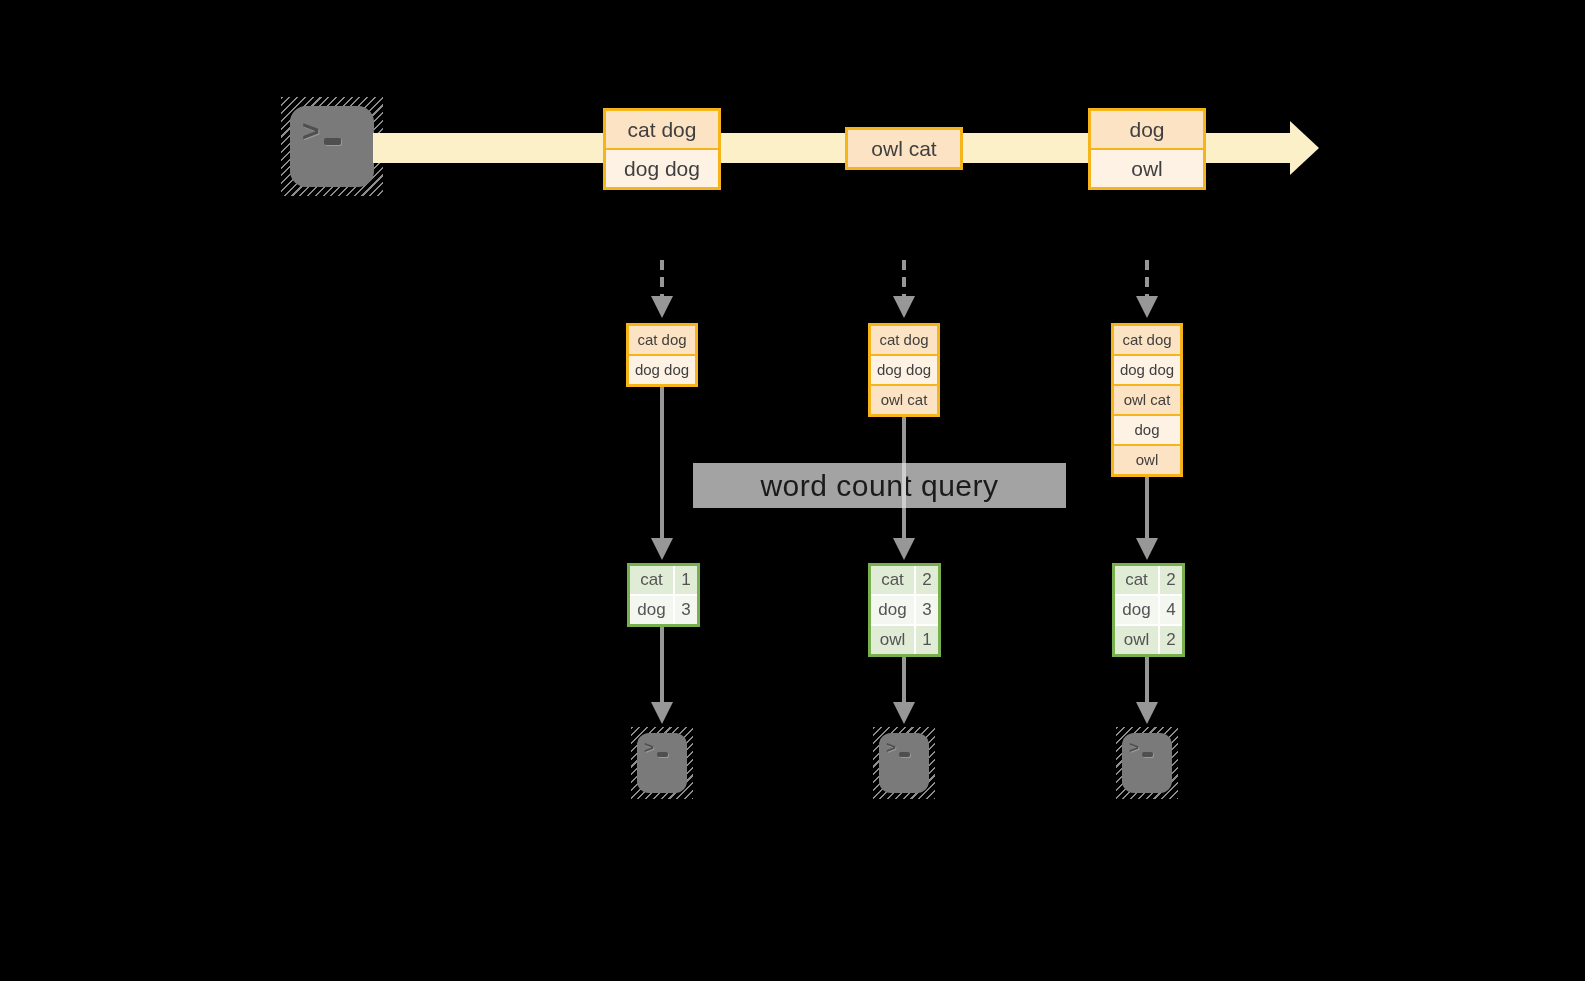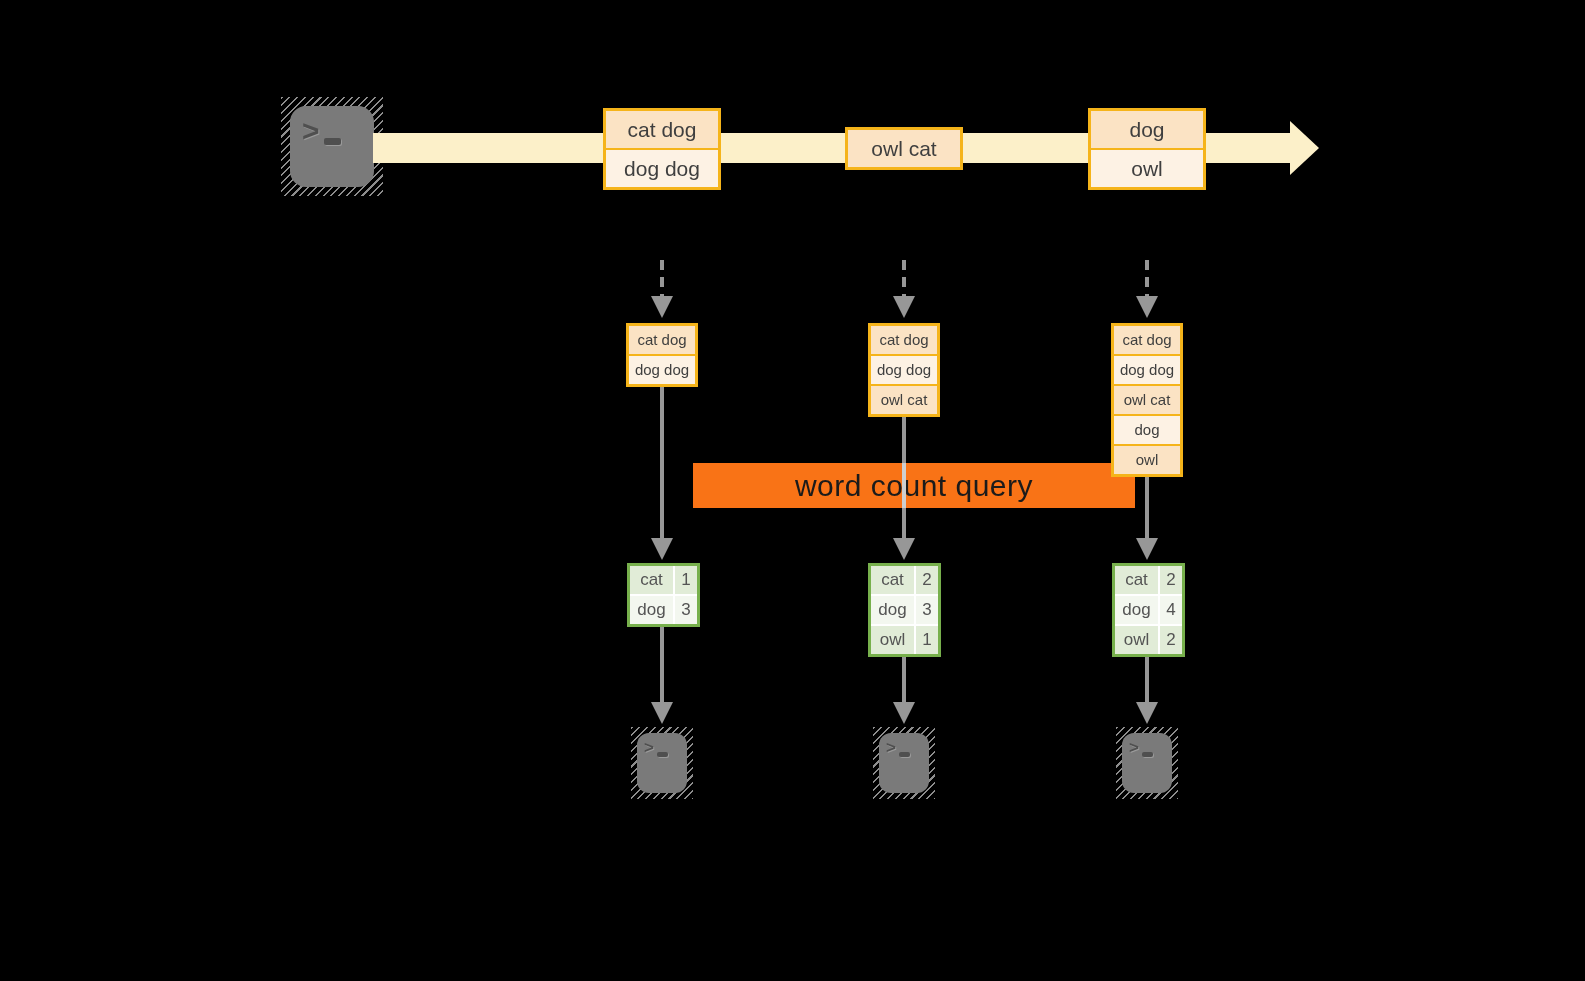--- a/index.html
+++ b/index.html
@@ -43,21 +43,21 @@
   .input-table .row + .row{border-top:2px solid #f5b41a;}
 
   
   .vline{width:4px;background:#979797;z-index:1;}
   .vdash{width:4px;z-index:1;
     background:repeating-linear-gradient(to bottom,#979797 0 10px,rgba(0,0,0,0) 10px 17px);}
   .ahead{width:0;height:0;border-left:11px solid transparent;
     border-right:11px solid transparent;border-top:22px solid #979797;z-index:1;}
 
   
-  .query-box{background:#f97316;width:442px;height:45px;z-index:5;
+  .query-box{background:#a3a3a3;width:373px;height:45px;z-index:5;
     display:flex;align-items:center;justify-content:center;}
   .query-box .lbl{font-size:30px;color:#1b1b1b;letter-spacing:.5px;}
   .query-line{position:absolute;left:209px;top:0;width:4px;height:100%;background:#cfcfcf;}
 
   
   .result-table{border:3px solid #77b04c;background:#ffffff;z-index:4;
     display:grid;grid-template-columns:43px 22px;gap:2px;}
   .result-table .cell{height:28px;line-height:28px;text-align:center;
     font-size:17px;color:#545454;background:#e1ecd7;}
   .result-table .cell.alt{background:#f3f7ef;}

